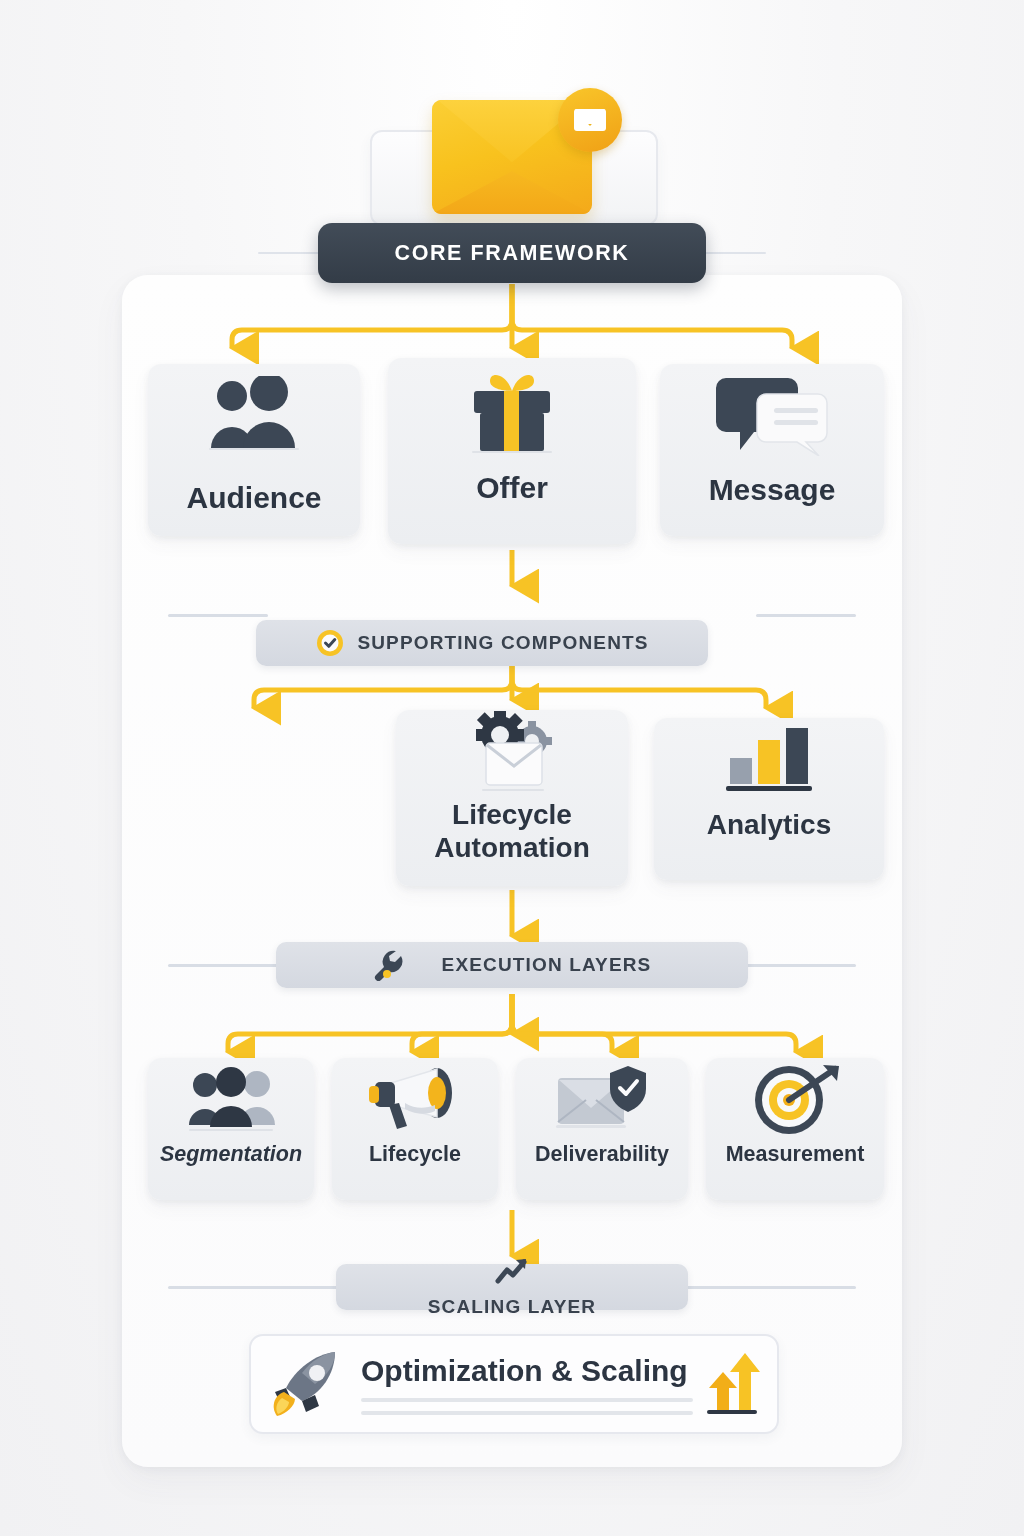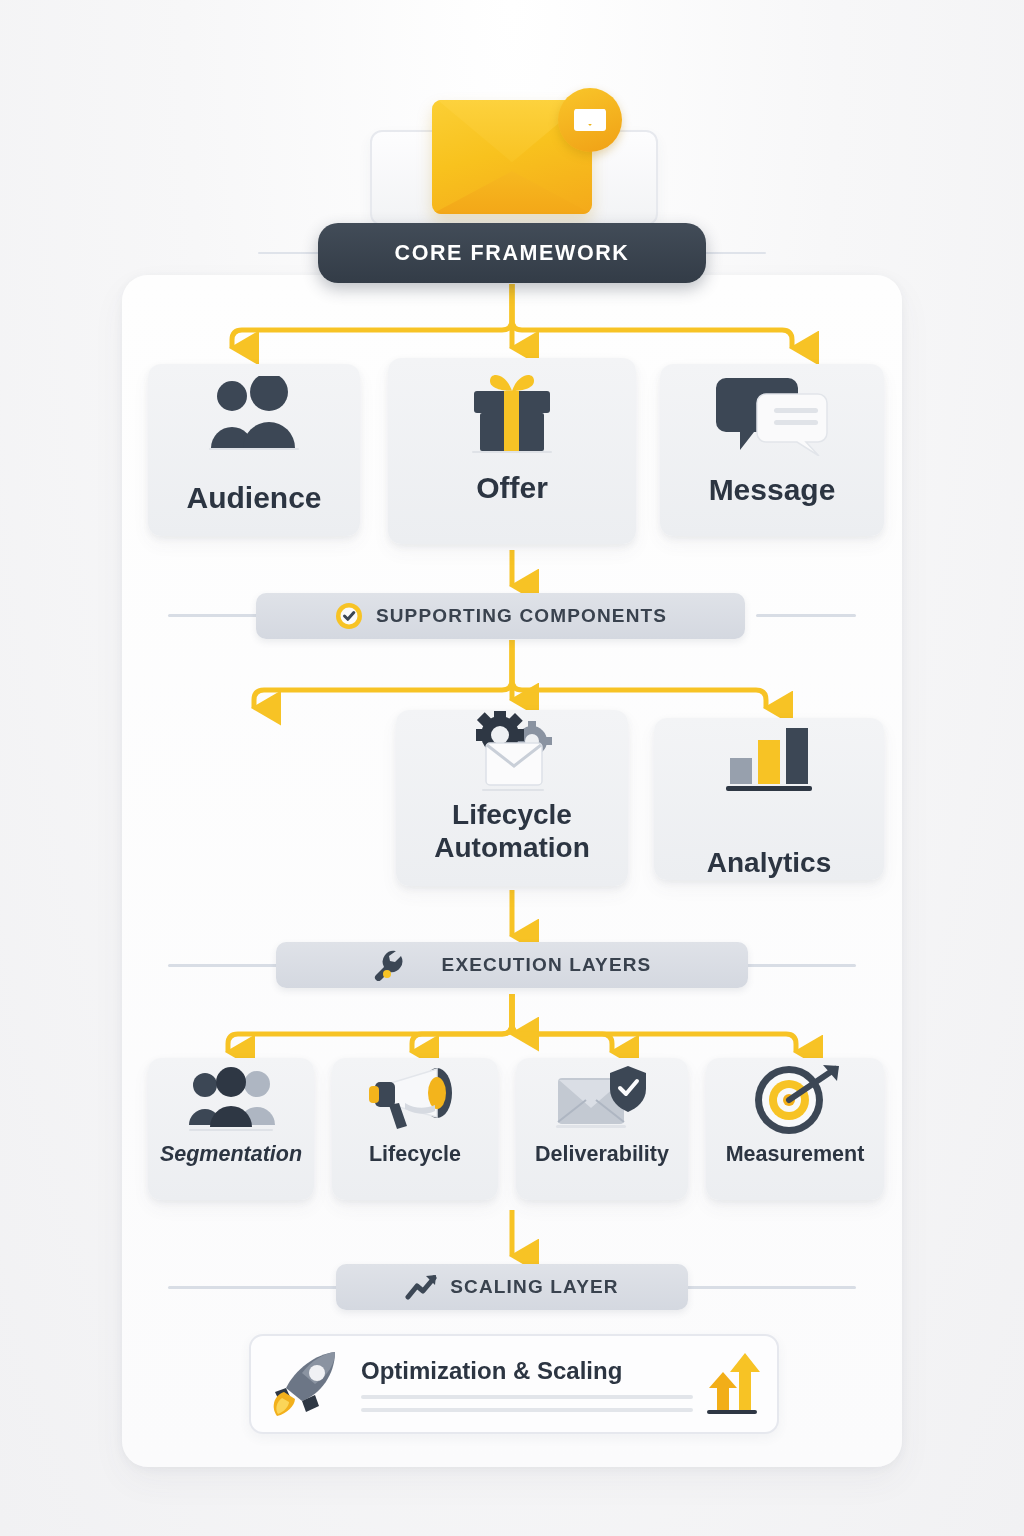--- a/index.html
+++ b/index.html
@@ -61,21 +61,21 @@
     position:absolute;left:122px;top:275px;width:780px;height:1192px;
     background:linear-gradient(180deg,#fefefe,#fbfbfc);
     border-radius:26px;
     box-shadow:0 2px 10px rgba(70,80,100,.06), 0 14px 34px rgba(70,80,100,.05);
   }
 
   
   .corebar{
     position:absolute;left:318px;top:223px;width:388px;height:60px;
     background:linear-gradient(180deg,#424c58,#333c47);
-    border-radius:20px;
+    border-radius:14px;
     box-shadow:0 6px 16px rgba(40,50,65,.3);
     display:flex;align-items:center;justify-content:center;
     z-index:5;
   }
   .corebar span{
     color:#fff;font-size:21.5px;font-weight:bold;letter-spacing:1.6px;
   }
   .core-rule{position:absolute;top:252px;height:2px;background:#dfe3ea;border-radius:2px;}
   .core-rule.l{left:258px;width:62px;}
   .core-rule.r{right:258px;width:62px;}
@@ -110,21 +110,21 @@
   .r3 .clabel{font-size:21.5px;}
 
   
   .finalcard{
     position:absolute;left:249px;top:1334px;width:526px;height:96px;
     background:#fdfdfe;border:2px solid #e6e8ee;border-radius:14px;
     box-shadow:0 4px 12px rgba(70,80,100,.06);
     display:flex;align-items:center;
   }
   .final-title{
-    color:#2c3542;font-size:24px;font-weight:bold;
+    color:#2c3542;font-size:30px;font-weight:bold;
   }
   .final-line{height:4px;background:#e2e5ea;border-radius:3px;}
 
   
   svg.lines{position:absolute;left:0;top:0;width:1024px;height:1536px;pointer-events:none;}
 </style>
 </head>
 <body>
 
 <div id="stage">
@@ -209,21 +209,21 @@
         <path d="M54,22 h52 a9,9 0 0 1 9,9 v30 a9,9 0 0 1 -9,9 h-12 l13,14 l-22,-14 h-31 a9,9 0 0 1 -9,-9 v-30 a9,9 0 0 1 9,-9 z" fill="#FAFAFB" stroke="#E2E5EA" stroke-width="1.5"></path>
         <rect x="62" y="36" width="44" height="5" rx="2.5" fill="#E0E3E8"></rect>
         <rect x="62" y="48" width="44" height="5" rx="2.5" fill="#E0E3E8"></rect>
       </svg>
     </div>
     <div class="clabel" style="margin-top:8px;">Message</div>
   </div>
 
   <div class="band-rule" style="left:168px;top:614px;width:100px;"></div>
   <div class="band-rule" style="left:756px;top:614px;width:100px;"></div>
-  <div class="band" style="left:256px;top:593px;width:489px;gap:12px;">
+  <div class="band" style="left:256px;top:620px;width:452px;gap:12px;">
     <span style="display:inline-flex;">
       <svg width="30" height="30" viewBox="0 0 30 30">
         <circle cx="15" cy="15" r="13" fill="#F7C325"></circle>
         <circle cx="15" cy="15" r="8.5" fill="#FBFBFC"></circle>
         <path d="M10.5,15 L13.8,18.3 L19.8,11.6" fill="none" stroke="#3C4755" stroke-width="3" stroke-linecap="round" stroke-linejoin="round"></path>
       </svg>
     </span>
     <span class="blabel">SUPPORTING COMPONENTS</span>
   </div>
 
@@ -253,21 +253,21 @@
         <circle cx="40" cy="24" r="9" fill="#EEF0F3"></circle>
         <rect x="26" y="32" width="56" height="42" rx="4" fill="#FBFBFC" stroke="#DDE1E7" stroke-width="1.5"></rect>
         <path d="M27,34 L54,55 L81,34" fill="none" stroke="#C9CFD8" stroke-width="3"></path>
         <rect x="22" y="78" width="62" height="2" rx="1" fill="#DFE2E7"></rect>
       </svg>
     </div>
     <div class="clabel">Lifecycle</div>
     <div class="clabel">Automation</div>
   </div>
 
-  <div class="card r2" style="left:654px;top:718px;width:230px;height:162px;gap:38px;">
+  <div class="card r2" style="left:654px;top:718px;width:230px;height:162px;">
     <div class="ico" style="height:88px;width:100%;">
       <svg width="98" height="76" viewBox="0 0 98 76">
         <rect x="10" y="34" width="22" height="26" fill="#97A0AD"></rect>
         <rect x="38" y="16" width="22" height="44" fill="#F7C325"></rect>
         <rect x="66" y="4" width="22" height="56" fill="#3C4755"></rect>
         <rect x="6" y="62" width="86" height="5" rx="2" fill="#2E3744"></rect>
       </svg>
     </div>
     <div class="clabel" style="margin-top:2px;">Analytics</div>
   </div>
@@ -338,21 +338,21 @@
         <circle cx="44" cy="37" r="6" fill="#F2AE18"></circle>
         <path d="M44,37 L90,6" stroke="#3C4755" stroke-width="6" stroke-linecap="round"></path>
         <path d="M78,2 l16,1 l-2,15 z" fill="#3C4755"></path>
       </svg>
     </div>
     <div class="clabel">Measurement</div>
   </div>
 
   <div class="band-rule" style="left:168px;top:1286px;width:172px;"></div>
   <div class="band-rule" style="left:684px;top:1286px;width:172px;"></div>
-  <div class="band" style="left:336px;top:1264px;width:352px;">
+  <div class="band" style="left:336px;top:1264px;width:352px;flex-direction:column;">
     <span style="display:inline-flex;">
       <svg width="34" height="28" viewBox="0 0 34 28">
         <path d="M3,24 L12,13 L18,18 L29,5" fill="none" stroke="#3C4755" stroke-width="5" stroke-linecap="round" stroke-linejoin="round"></path>
         <path d="M21,3 L31,2 L30,12 z" fill="#3C4755"></path>
       </svg>
     </span>
     <span class="blabel">SCALING LAYER</span>
   </div>
 
   <div class="finalcard">

